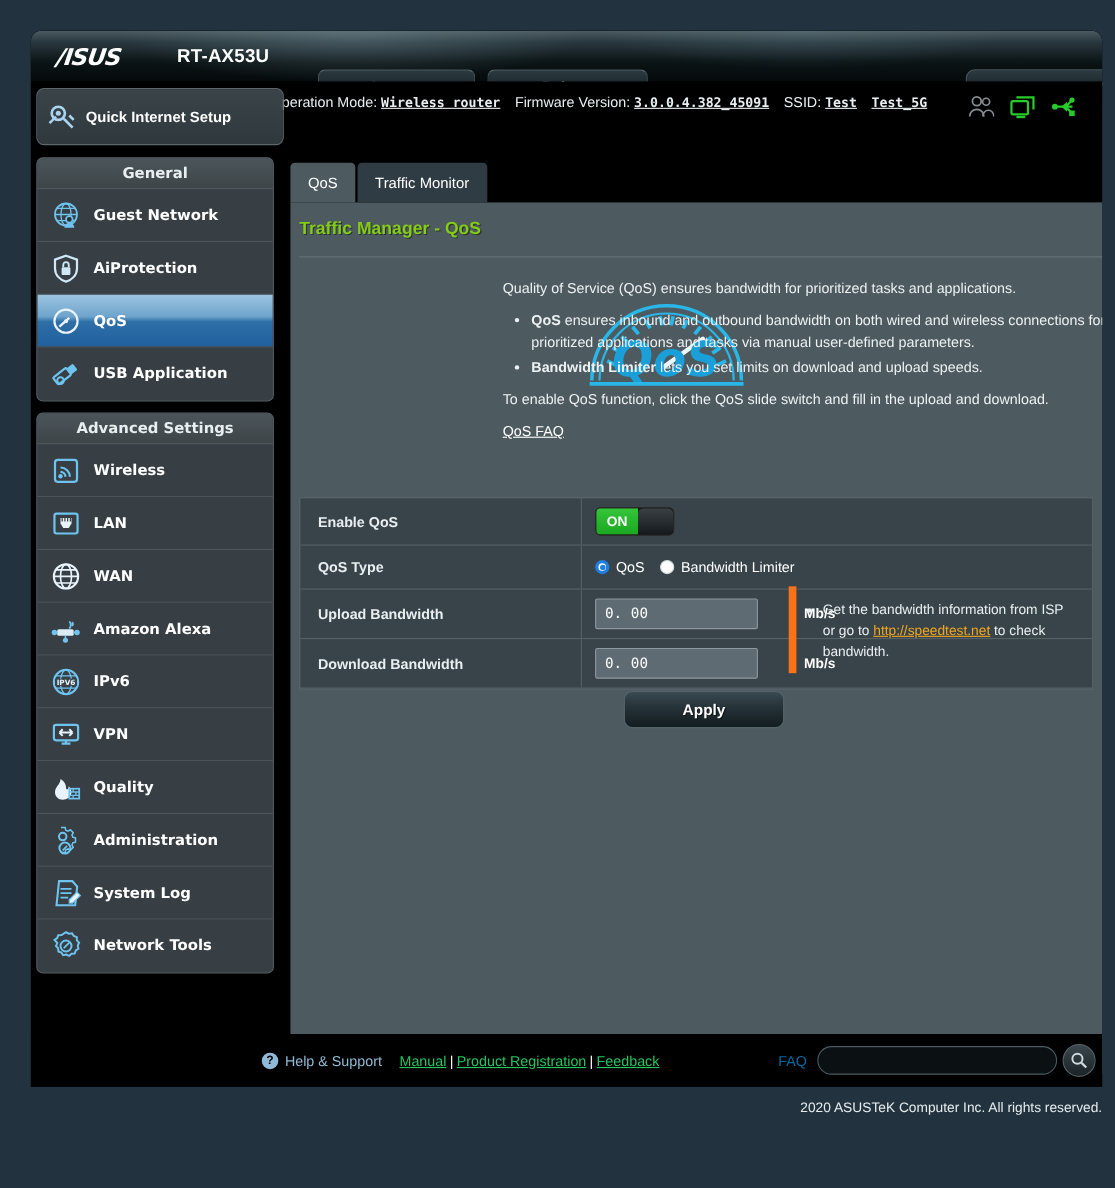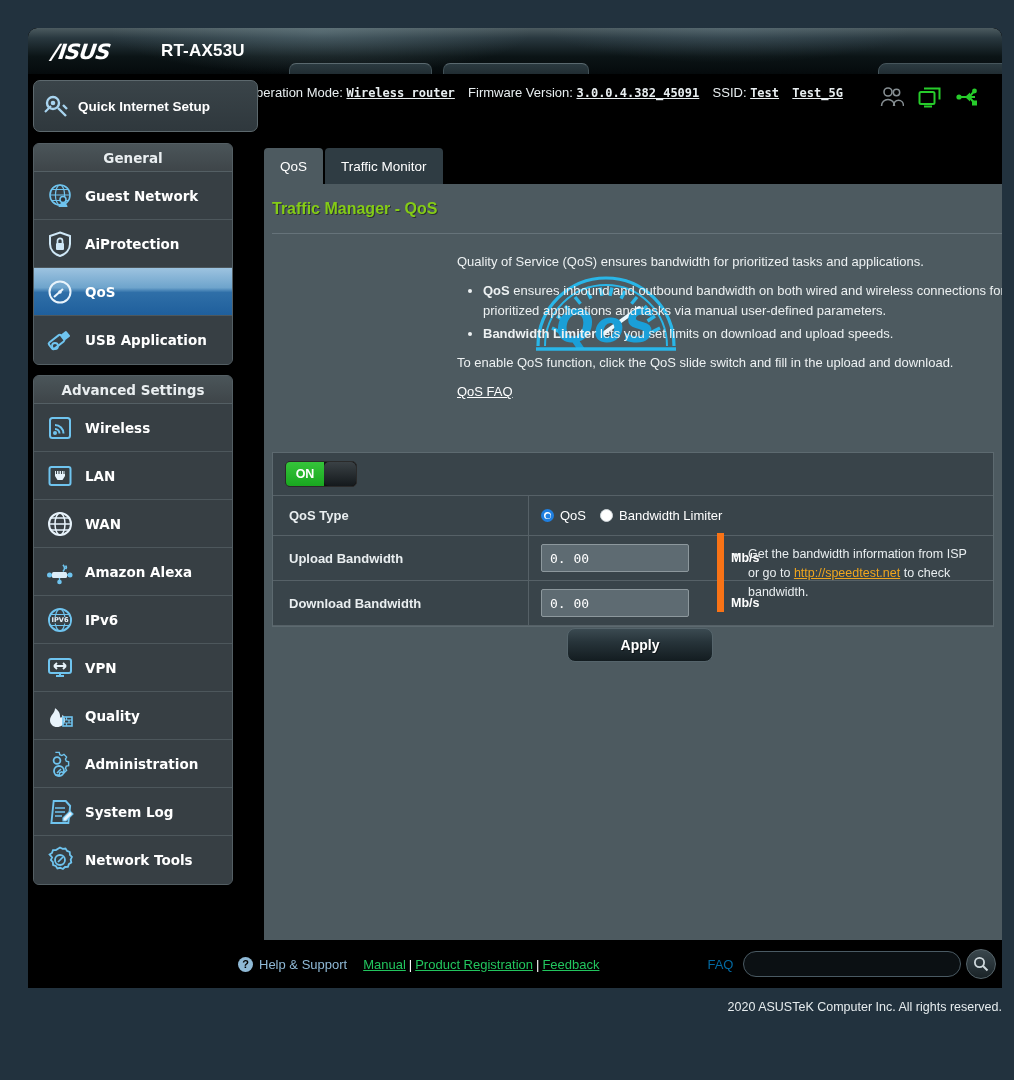--- a/index.html
+++ b/index.html
@@ -85,21 +85,21 @@
   .sidebar { position: absolute; left: 5px; top: 52px; width: 194px; }
   .qis {
     width: 225px; min-height: 52px; margin-bottom: 11px;
     background: linear-gradient(to bottom, #3a4449 0%, #2f383d 100%);
     border: 1px solid #5c686d; border-radius: 7px;
     display: flex; align-items: center; padding: 6px 8px; cursor: pointer;
   }
   .qis .label { color: #fff; font-size: 13.5px; font-weight: bold; line-height: 17px; margin-left: 8px; }
 
   .menu-group {
-    width: 200px; background: #3a4348;
+    width: 216px; background: #3a4348;
     border: 1px solid #545f64; border-radius: 6px;
     overflow: hidden; margin-bottom: 10px;
   }
   .group-title {
     height: 28px; display: flex; align-items: center; justify-content: center;
     background: linear-gradient(to bottom, #4b5559 0%, #3e4549 100%);
     color: #e9eef0; font-size: 13.5px; font-weight: bold;
     border-bottom: 1px solid #545f64;
     font-family: "DejaVu Sans", sans-serif;
   }
@@ -502,20 +502,21 @@
               <b>Bandwidth Limiter</b><span> lets you set limits on download and upload speeds.</span>
             </li>
           </ul>
           <p>To enable QoS function, click the QoS slide switch and fill in the upload and download.</p>
           <p><span class="faqlink">QoS FAQ</span></p>
         </div>
       </div>
 
       <div class="table">
         <div class="trow">
+          <div class="tlabel">Enable QoS</div>
           <div class="tvalue">
             <div class="toggle">
               <div class="on">ON</div>
               <div class="knob"></div>
             </div>
           </div>
         </div>
 
         <div class="trow">
           <div class="tlabel">QoS Type</div>

